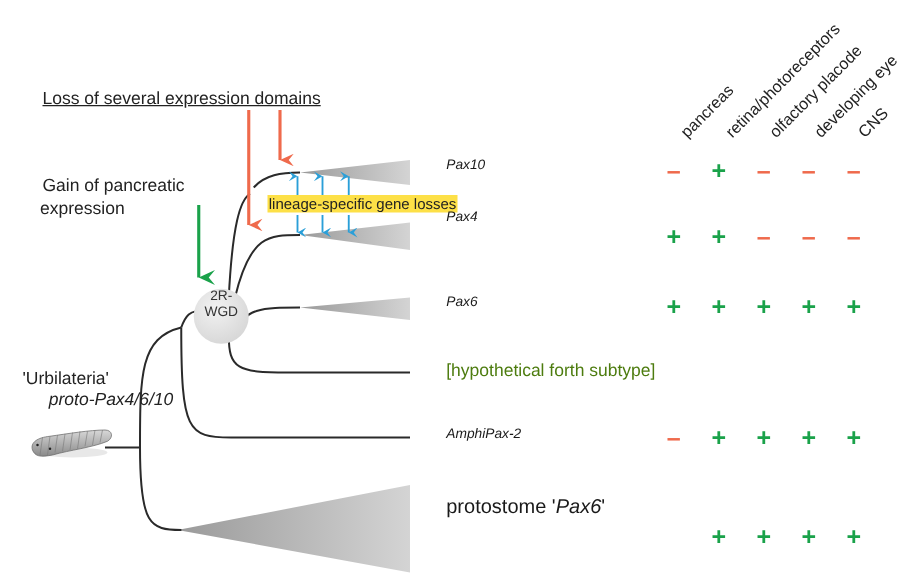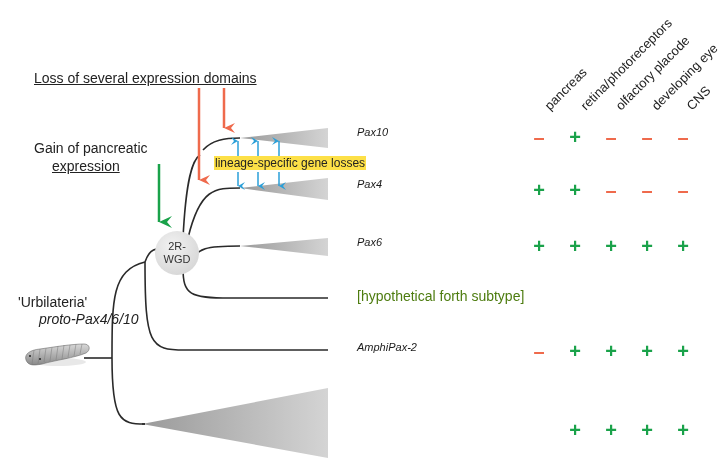--- a/index.html
+++ b/index.html
@@ -15,21 +15,21 @@
   .colhead { position: absolute; font-size: 13px; color: #222; white-space: nowrap;
              transform-origin: 0 100%; transform: rotate(-45deg); }
   .mark { position: absolute; width: 16px; text-align: center; font-size: 20px;
           font-weight: bold; line-height: 20px; }
   .plus { color: #1aa24a; }
   .minus { color: #ef6a4c; }
   .urb { font-size: 14px; text-align: center; line-height: 17px; }
   .wgd { position: absolute; left: 155px; top: 231px; width: 44px; height: 44px;
          border-radius: 50%; background: radial-gradient(circle at 40% 35%, #f2f2f2, #cfcfcf);
          font-size: 11px; line-height: 13px; text-align: center; color: #333;
-         display: flex; flex-direction: column; justify-content: center; }
+         display: flex; flex-direction: column; }
   .worm { position: absolute; left: 22px; top: 340px; width: 70px; height: 30px; }
 </style>
 </head>
 <body>
 
 <svg id="fig" width="727" height="463">
   <defs>
     <linearGradient id="wedge" x1="0" x2="1" y1="0" y2="0">
       <stop offset="0" stop-color="#9a9a9a"></stop>
       <stop offset="1" stop-color="#d4d4d4"></stop>
@@ -107,31 +107,32 @@
     <line x1="48" y1="5" x2="46" y2="17"></line>
       <line x1="54" y1="4" x2="52" y2="16"></line>
     <line x1="60" y1="4" x2="58" y2="14"></line>
   </g>
   <circle cx="8" cy="16" r="1" fill="#222"></circle>
   <circle cx="18" cy="19" r="1" fill="#222"></circle>
 </svg>
 
 <div class="lbl annot" style="left:34px; top:70px;text-decoration:underline;">Loss of several expression domains</div>
 <div class="lbl annot" style="left:34px; top:140px;">Gain of pancreatic</div>
-<div class="lbl annot" style="left:52px; top:158px;text-decoration:underline;">expression</div>
+<div class="lbl annot" style="left:32px; top:158px;">expression</div>
 <div class="lbl" style="left:214px; top:156px; font-size:12px; color:#222; background:#fde047; padding:0 1px;">lineage-specific gene losses</div>
 <div class="lbl urb" style="left:18px; top:294px;">'Urbilateria'</div>
 <div class="lbl urb" style="left:4px; top:311px; font-style:italic;margin-left:35px;">proto-Pax4/6/10</div>
 
 <div class="lbl taxon" style="left:357px; top:126px;">Pax10</div>
-<div class="lbl taxon" style="left:357px; top:178px;">Pax4</div>
+<div class="lbl taxon" style="left:357px; top:168px;">Pax4</div>
 <div class="lbl taxon" style="left:357px; top:236px;">Pax6</div>
 <div class="lbl hyp" style="left:357px; top:288px;">[hypothetical forth subtype]</div>
 <div class="lbl taxon" style="left:357px; top:341px;">AmphiPax-2</div>
 <div class="lbl proto" style="left:357px; top:396px;">
+  <div><span>protostome '</span><i>Pax6</i><span>'</span></div>
 </div>
 
 <div class="colhead" style="left:552px; top:98px;">pancreas</div>
 <div class="colhead" style="left:588px; top:98px;">retina/photoreceptors</div>
 <div class="colhead" style="left:623px; top:98px;">olfactory placode</div>
 <div class="colhead" style="left:659px; top:98px;">developing eye</div>
 <div class="colhead" style="left:694px; top:98px;">CNS</div>
 
 <div id="matrix">
     <div class="mark minus" style="left: 531px; top: 127px; color: rgb(239, 106, 76);">–</div>

